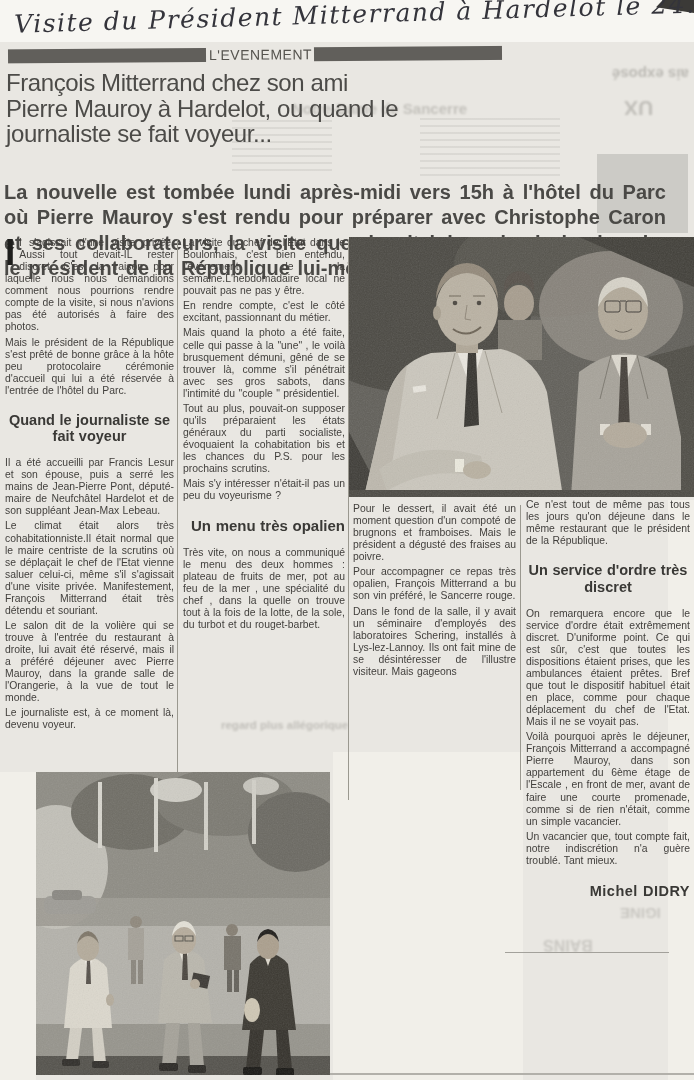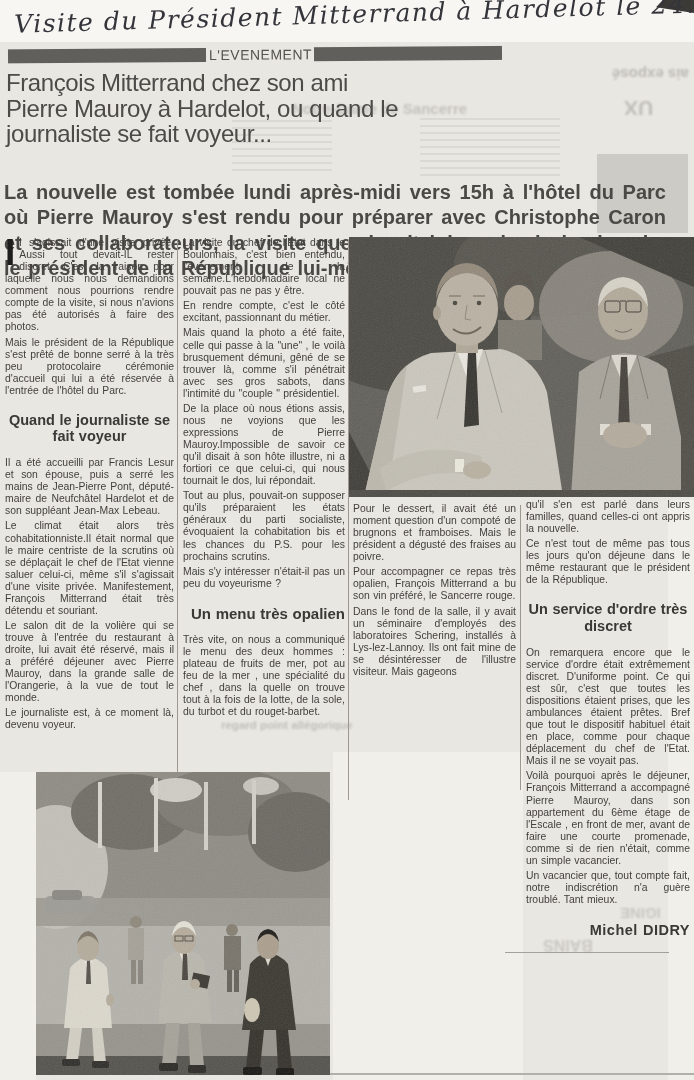--- a/index.html
+++ b/index.html
@@ -56,21 +56,21 @@
   <div class="patch" style="left:333px;top:752px;width:190px;height:328px;"></div>
   <div class="patch" style="left:0;top:772px;width:36px;height:308px;"></div>
   <div class="patch" style="right:0;top:500px;width:26px;height:580px;"></div>
   <div class="corner-mark"></div>
 
   <div class="handwriting">Visite du Président Mitterrand à Hardelot le  24.08.1993</div>
 
   <div class="ghost" style="left:292px;top:100px;font-size:15px;opacity:.42;">Notre-Dame de Sancerre</div>
   <div class="ghost flip" style="left:612px;top:66px;font-size:15px;opacity:.5;">ais exposé</div>
   <div class="ghost flip" style="left:624px;top:96px;font-size:21px;opacity:.45;">UX</div>
-  <div class="ghost" style="left:221px;top:719px;font-size:11.5px;opacity:.45;">regard point allégorique</div>
+  <div class="ghost" style="left:221px;top:719px;font-size:11.5px;opacity:.45;">regard plus allégorique</div>
   <div class="ghost flip" style="left:620px;top:905px;font-size:15px;opacity:.35;">IGINE</div>
   <div class="ghost flip" style="left:543px;top:936px;font-size:16px;opacity:.35;">BAINS</div>
   <div class="ghost-box"></div>
   <div class="smudge" style="left:420px;top:118px;width:140px;height:58px;"></div>
   <div class="smudge" style="left:232px;top:120px;width:100px;height:55px;"></div>
 
   <div class="banner">
     <div class="bar bar-left"></div>
     <div class="label">L'EVENEMENT</div>
     <div class="bar bar-right"></div>
@@ -83,47 +83,45 @@
   </div>
 
   <div class="standfirst">La nouvelle est tombée lundi après-midi vers 15h à l'hôtel du Parc où Pierre Mauroy s'est rendu pour préparer avec Christophe Caron et ses collaborateurs, la visite que devait lui rendre le lendemain, le président de la République lui-même.</div>
 
   <div class="vrule" style="left:177px;top:240px;height:545px;"></div>
   <div class="vrule" style="left:348px;top:240px;height:560px;"></div>
   <div class="vrule" style="left:520px;top:505px;height:285px;"></div>
 
   <div class="col col-1">
     <p class="dropcap">Il s'agissait d'une visite privée. Aussi tout devait-IL rester discret. C'est la raison pour laquelle nous nous demandions comment nous pourrions rendre compte de la visite, si nous n'avions pas été autorisés à faire des photos.</p>
-    <p>Mais le président de la République s'est prêté de bonne serré à la très peu protocolaire cérémonie d'accueil qui lui a été réservée à l'entrée de l'hôtel du Parc.</p>
+    <p>Mais le président de la République s'est prêté de bonne grâce à la hôte peu protocolaire cérémonie d'accueil qui lui a été réservée à l'entrée de l'hôtel du Parc.</p>
     <div class="subhead">Quand le journaliste se fait voyeur</div>
     <p>Il a été accueilli par Francis Lesur et son épouse, puis a serré les mains de Jean-Pierre Pont, député-maire de Neufchâtel Hardelot et de son suppléant Jean-Max Lebeau.</p>
     <p>Le climat était alors très cohabitationniste.Il était normal que le maire centriste de la scrutins où se déplaçait le chef de l'Etat vienne saluer celui-ci, même s'il s'agissait d'une visite privée. Manifestement, François Mitterrand était très détendu et souriant.</p>
     <p>Le salon dit de la volière qui se trouve à l'entrée du restaurant à droite, lui avait été réservé, mais il a préféré déjeuner avec Pierre Mauroy, dans la grande salle de l'Orangerie, à la vue de tout le monde.</p>
     <p>Le journaliste est, à ce moment là, devenu voyeur.</p>
   </div>
 
   <div class="col col-2">
     <p>La visite du chef de l'Etat dans le Boulonnais, c'est bien entendu, l'évènement de la semaine.L'hebdomadaire local ne pouvait pas ne pas y être.</p>
     <p>En rendre compte, c'est le côté excitant, passionnant du métier.</p>
     <p>Mais quand la photo a été faite, celle qui passe à la "une" , le voilà brusquement démuni, gêné de se trouver là, comme s'il pénétrait avec ses gros sabots, dans l'intimité du "couple " présidentiel.</p>
-    <p>De la place où nous étions assis, nous ne voyions que les expressions de Pierre Mauroy.Impossible de savoir ce qu'il disait à son hôte illustre, ni a fortiori ce que celui-ci, qui nous tournait le dos, lui répondait.</p>
     <p>Tout au plus, pouvait-on supposer qu'ils préparaient les états généraux du parti socialiste, évoquaient la cohabitation bis et les chances du P.S. pour les prochains scrutins.</p>
     <p>Mais s'y intéresser n'était-il pas un peu du voyeurisme ?</p>
     <div class="subhead subhead-left">Un menu très opalien</div>
     <p>Très vite, on nous a communiqué le menu des deux hommes : plateau de fruits de mer, pot au feu de la mer , une spécialité du chef , dans la quelle on trouve tout à la fois de la lotte, de la sole, du turbot et du rouget-barbet.</p>
   </div>
 
   <div class="col col-3">
     <p>Pour le dessert, il avait été un moment question d'un compoté de brugnons et framboises. Mais le président a dégusté des fraises au poivre.</p>
     <p>Pour accompagner ce repas très opalien, François Mitterrand a bu son vin préféré, le Sancerre rouge.</p>
     <p>Dans le fond de la salle, il y avait un séminaire d'employés des laboratoires Schering, installés à Lys-lez-Lannoy. Ils ont fait mine de se désintéresser de l'illustre visiteur. Mais gageons</p>
   </div>
 
   <div class="col col-4">
-    <p>qu'il s'en est parlé dans leurs familles, quand celles-ci ont appris la nouvelle.</p>
     <p>Ce n'est tout de même pas tous les jours qu'on déjeune dans le même restaurant que le président  de la République.</p>
     <div class="subhead">Un service d'ordre très discret</div>
     <p>On remarquera encore que le service d'ordre était extrêmement discret. D'uniforme point. Ce qui est sûr, c'est que toutes les dispositions étaient prises, que les ambulances étaient prêtes. Bref que tout le dispositif habituel était en place, comme pour chaque déplacement du chef de l'Etat. Mais il ne se voyait pas.</p>
     <p>Voilà pourquoi après le déjeuner, François Mitterrand a accompagné Pierre Mauroy, dans son appartement du 6ème étage de l'Escale , en front de mer, avant de faire une courte promenade, comme si de rien n'était, comme un simple vacancier.</p>
     <p>Un vacancier que, tout compte fait, notre indiscrétion n'a guère troublé. Tant mieux.</p>
     <div class="byline">Michel DIDRY</div>
   </div>
   <div class="byline-rule"></div>
 
   <div class="photo" style="left:349px;top:237px;">

